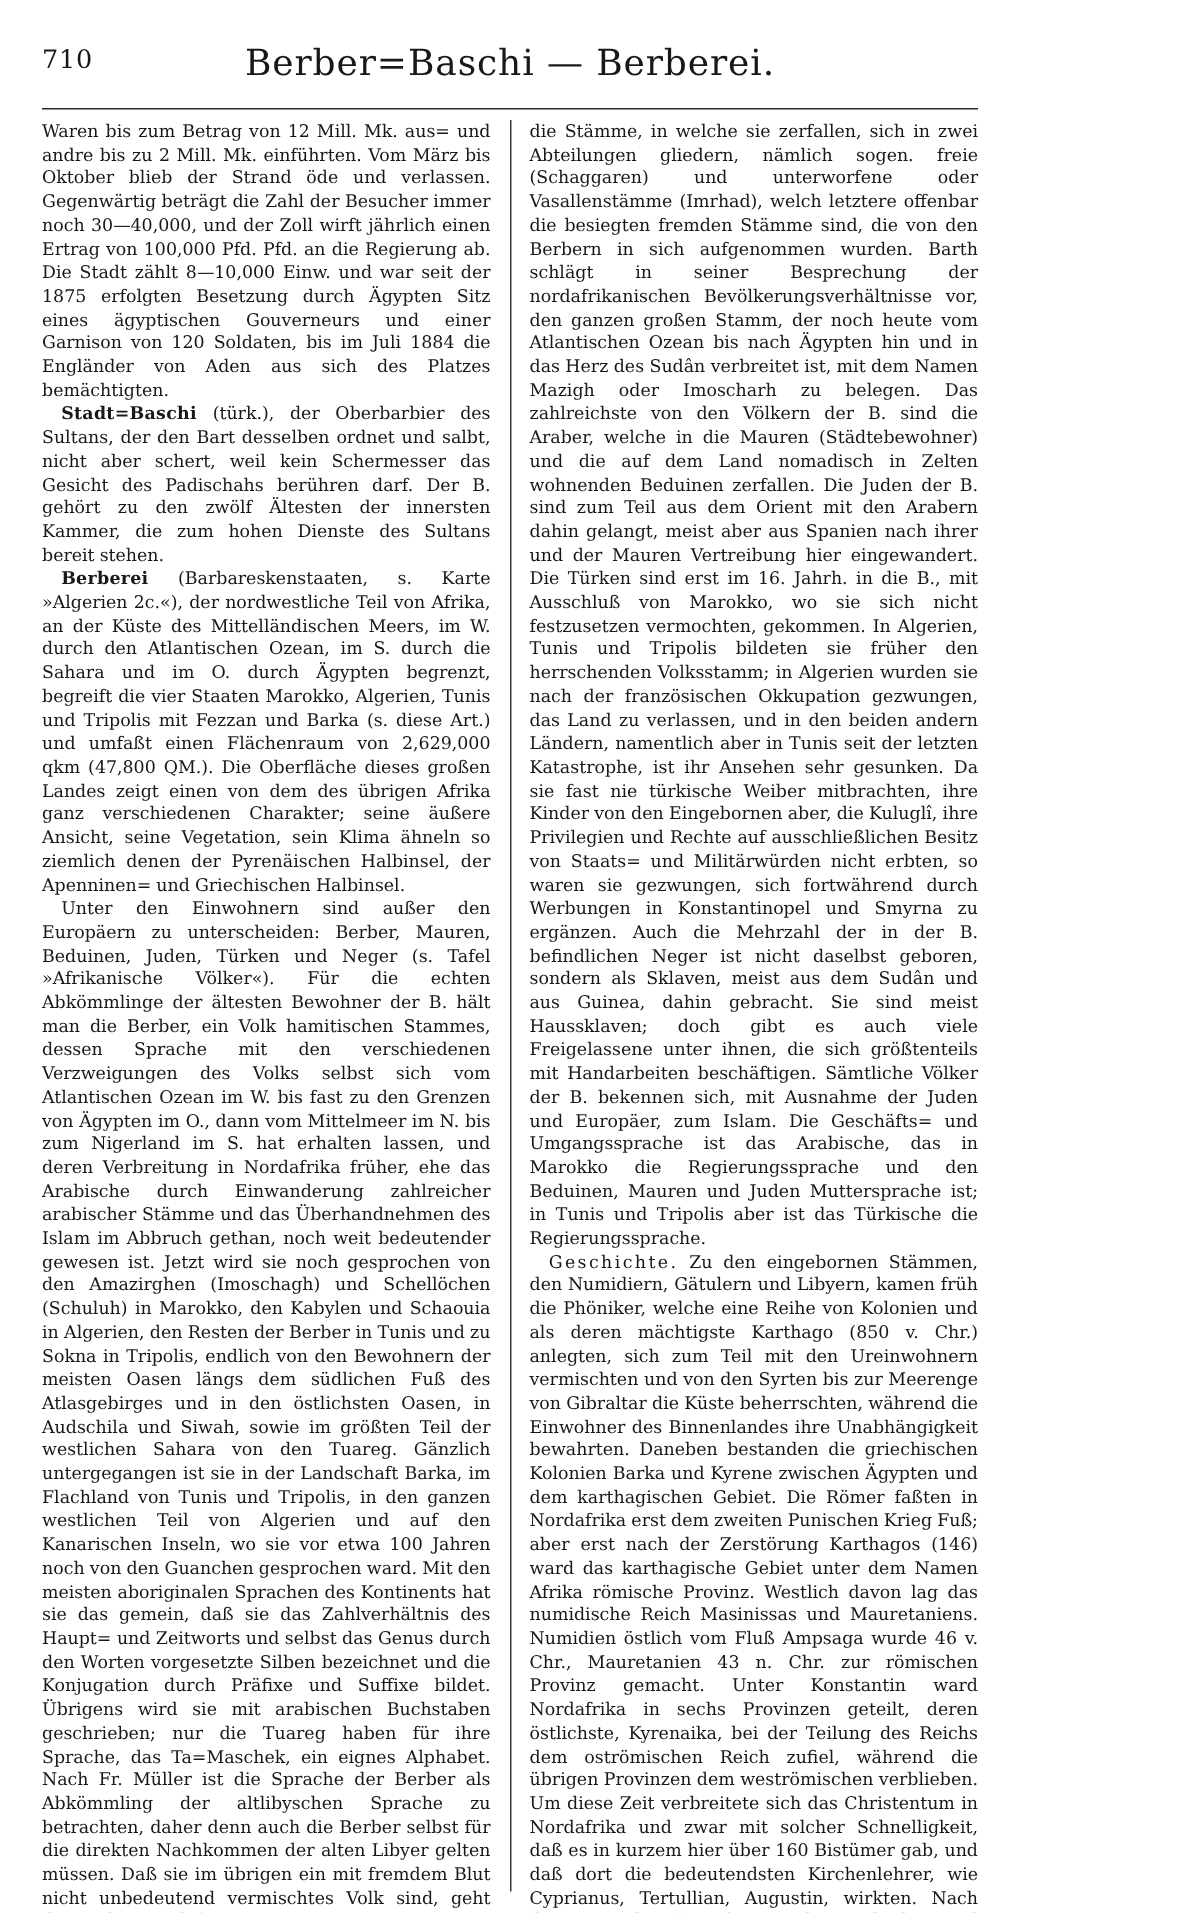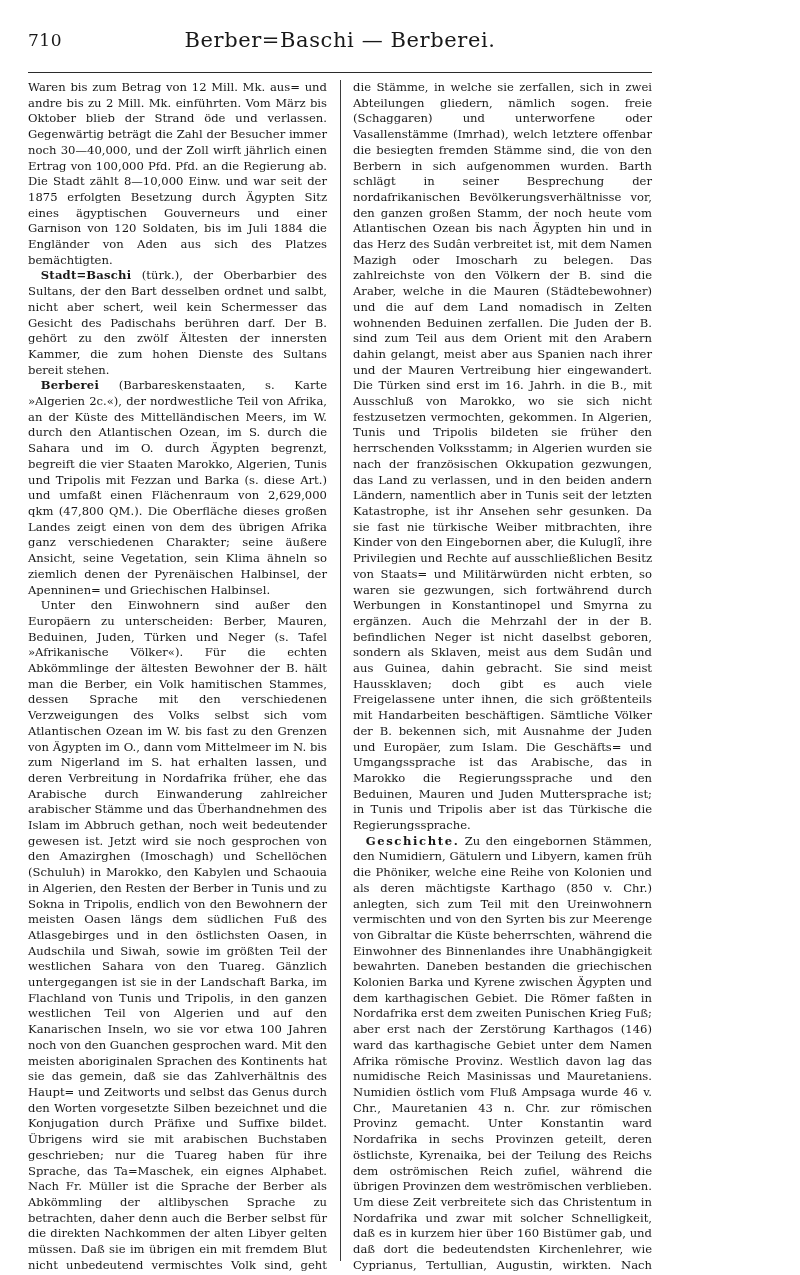--- a/index.html
+++ b/index.html
@@ -36,21 +36,21 @@
     font-size: 17px;
     font-family: "DejaVu Serif", serif;
     letter-spacing: 0.5px;
   }
   .running-head {
     position: absolute;
     left: 0;
     right: 0;
     top: -2px;
     text-align: center;
-    font-size: 21px;
+    font-size: 24px;
     letter-spacing: 0.6px;
     white-space: nowrap;
   }
   .rule {
     position: absolute;
     left: 28px;
     right: 28px;
     top: 72px;
     border-top: 1.2px solid #2b2b2b;
   }
@@ -87,21 +87,20 @@
     margin: 0;
     text-indent: 1.1em;
   }
   p.noindent { text-indent: 0; }
   .hw {
     font-weight: bold;
     letter-spacing: 0.2px;
   }
   .sp {
     letter-spacing: 1.6px;
-    font-weight: bold;
   }
   
   .col, .header { filter: contrast(1.02); }
 </style>
 </head>
 <body>
 
 <div class="page">
 
   <div class="header">

